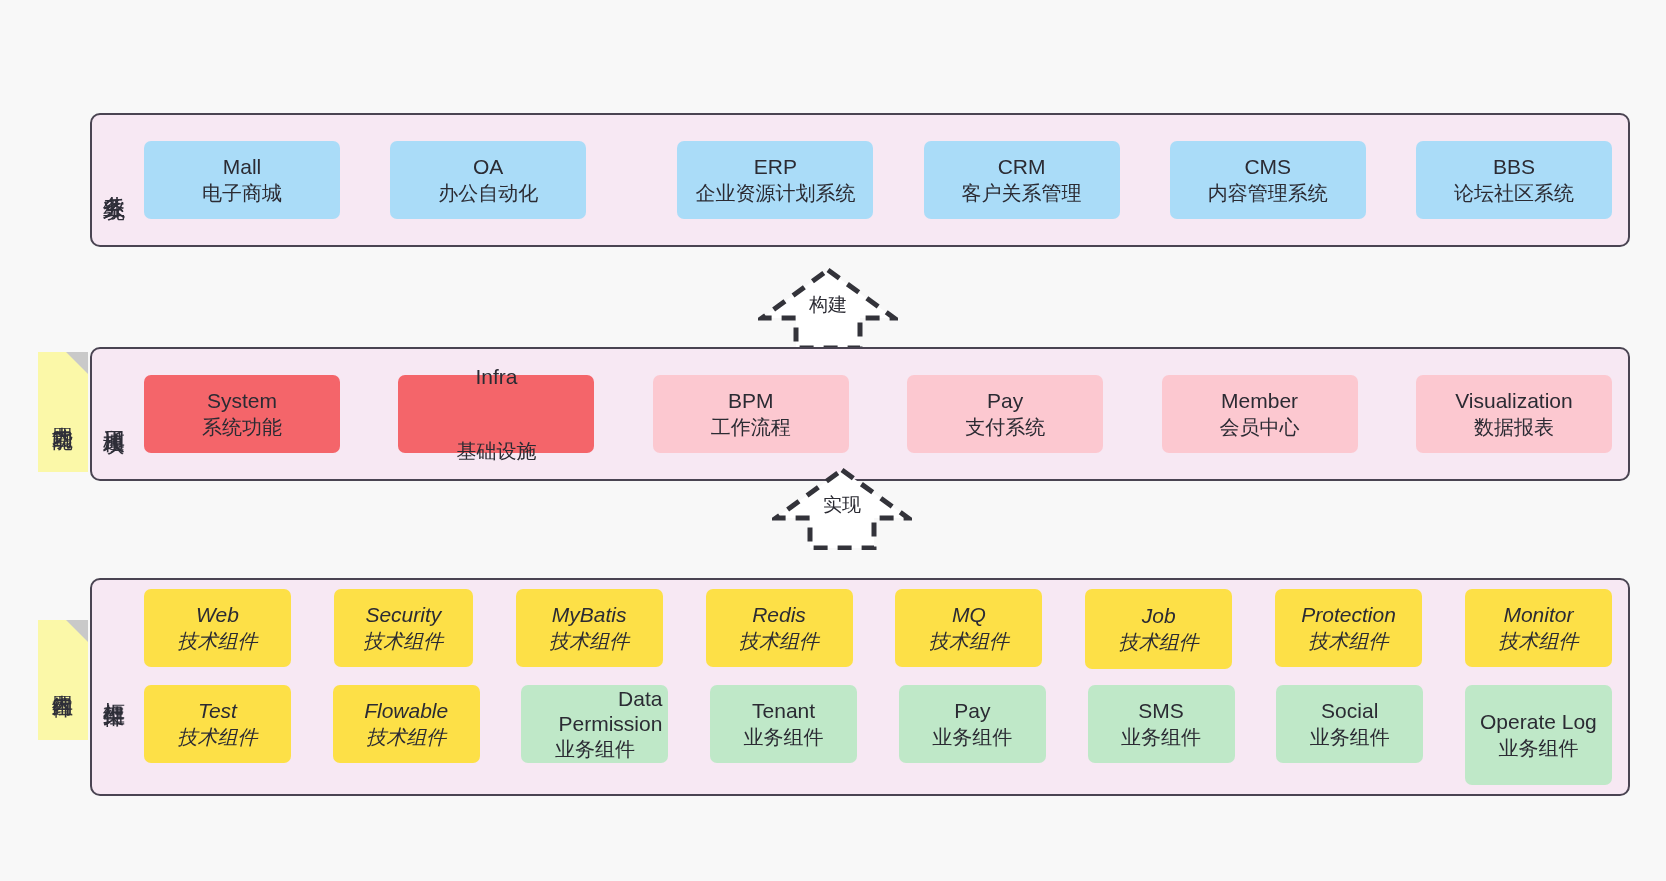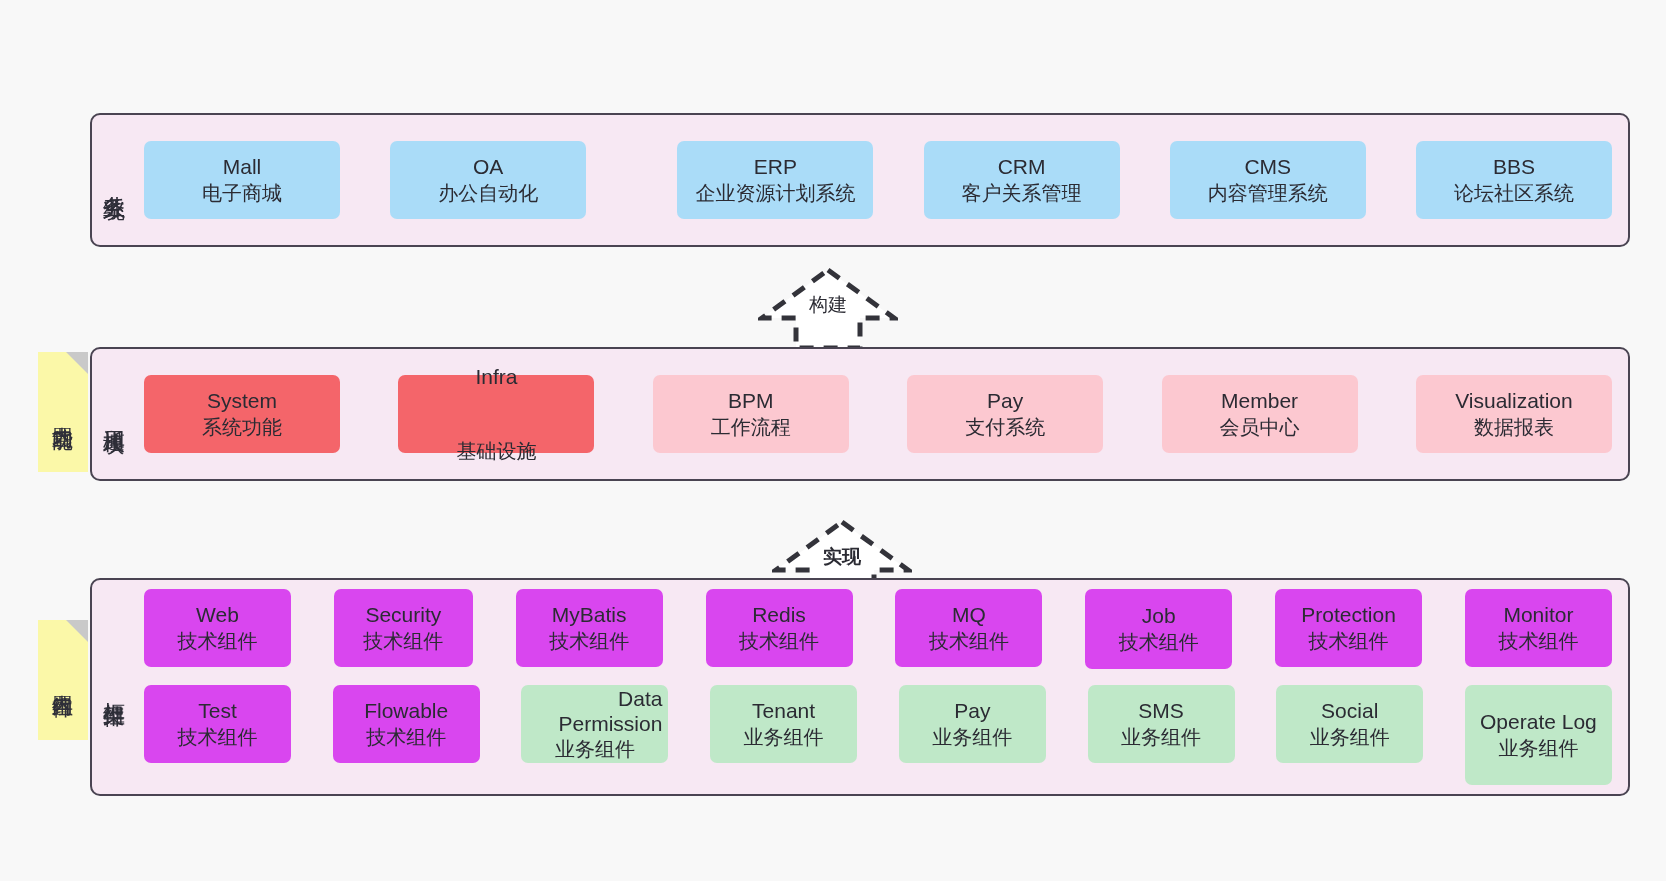--- a/index.html
+++ b/index.html
@@ -86,21 +86,21 @@
     white-space: nowrap;
   }
   .card.wrap-en .en {
     white-space: normal;
     line-height: 1.2;
   }
 
   .c-blue      { background: #aadcf8; }
   .c-red       { background: #f4656a; }
   .c-pink      { background: #fcc8d0; }
-  .c-green     { background: #d946ef; }
+  .c-green     { background: #fde047; font-style: italic; }
   .c-lightgreen{ background: #bfe8c8; }
 
   
   .sticky {
     position: absolute;
     box-sizing: border-box;
     background: #fbf8a8;
     display: flex;
     align-items: center;
     justify-content: center;
@@ -209,21 +209,21 @@
           <span class="cn">会员中心</span>
         </div>
         <div class="card c-pink" style="width:196px;height:78px;">
           <span class="en">Visualization</span>
           <span class="cn">数据报表</span>
         </div>
       </div>
     </div>
   </div>
 
-  <div class="arrow-wrap" style="left:772px; top:516px; width:140px; height:86px;font-weight:bold;">
+  <div class="arrow-wrap" style="left:772px; top:464px; width:140px; height:86px;">
     <svg width="140" height="86" viewBox="0 0 140 86">
       <path d="M 70 6 L 136 54 L 102 54 L 102 84 L 38 84 L 38 54 L 4 54 Z" fill="#ffffff" stroke="#33333a" stroke-width="5" stroke-dasharray="14 10" stroke-linejoin="miter"></path>
     </svg>
     <div class="arrow-label" style="top:28px;">实现</div>
   </div>
 
   <div class="sticky" style="left:38px; top:620px; width:50px; height:120px;">
     <span class="fold"></span>
     <span>内置组件</span>
   </div>

